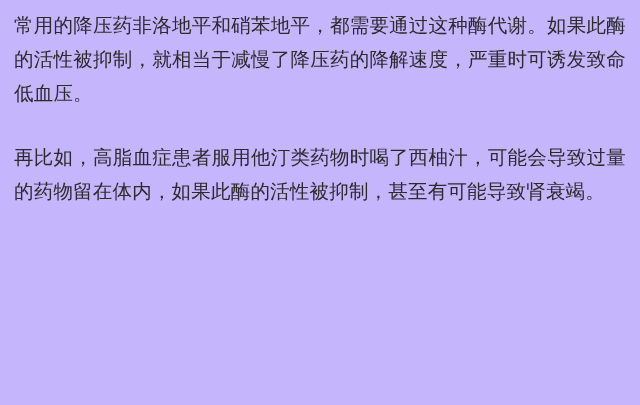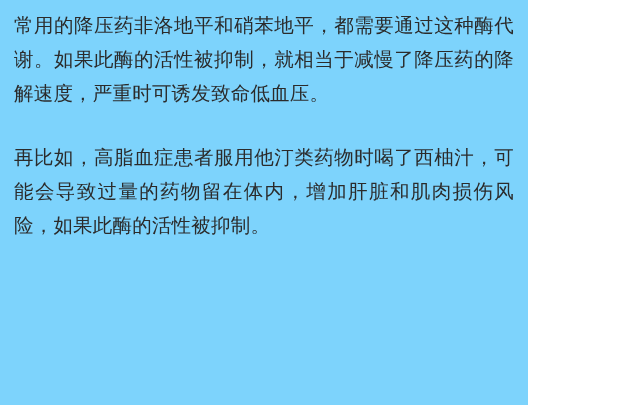--- a/index.html
+++ b/index.html
@@ -8,37 +8,37 @@
   }
   body {
     width: 640px;
     height: 405px;
     background: #ffffff;
     font-family: "Liberation Sans", sans-serif;
     overflow: hidden;
   }
   .article {
     box-sizing: border-box;
-    width: 528px;
+    width: 640px;
     height: 405px;
     padding: 8px 14px 14px 14px;
-    background: #7dd3fc;
+    background: #c4b5fd;
   }
   .para {
     color: #2b2b2b;
     font-size: 19.5px;
     line-height: 34px;
     letter-spacing: 0.2px;
     text-align: justify;
     text-justify: inter-ideograph;
     margin: 0;
   }
   .para + .para {
     margin-top: 30px;
   }
 </style>
 </head>
 <body>
 
 <div class="article">
   <p class="para">常用的降压药非洛地平和硝苯地平，都需要通过这种酶代谢。如果此酶的活性被抑制，就相当于减慢了降压药的降解速度，严重时可诱发致命低血压。</p>
-  <p class="para">再比如，高脂血症患者服用他汀类药物时喝了西柚汁，可能会导致过量的药物留在体内，增加肝脏和肌肉损伤风险，如果此酶的活性被抑制。</p>
+  <p class="para">再比如，高脂血症患者服用他汀类药物时喝了西柚汁，可能会导致过量的药物留在体内，如果此酶的活性被抑制，甚至有可能导致肾衰竭。</p>
 </div>
 
 </body></html>

